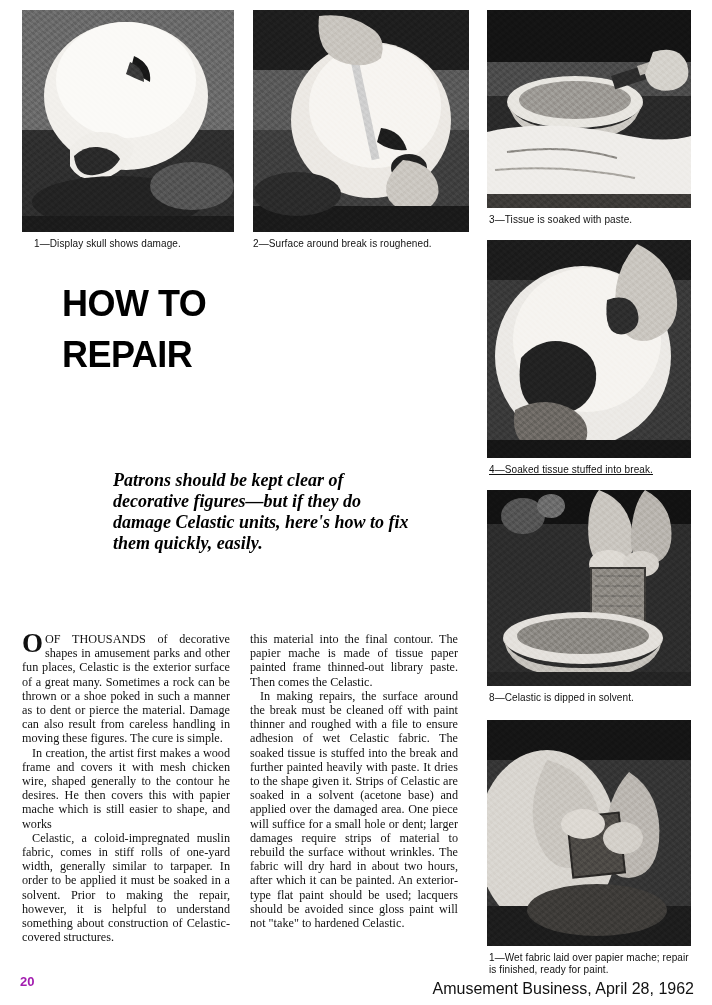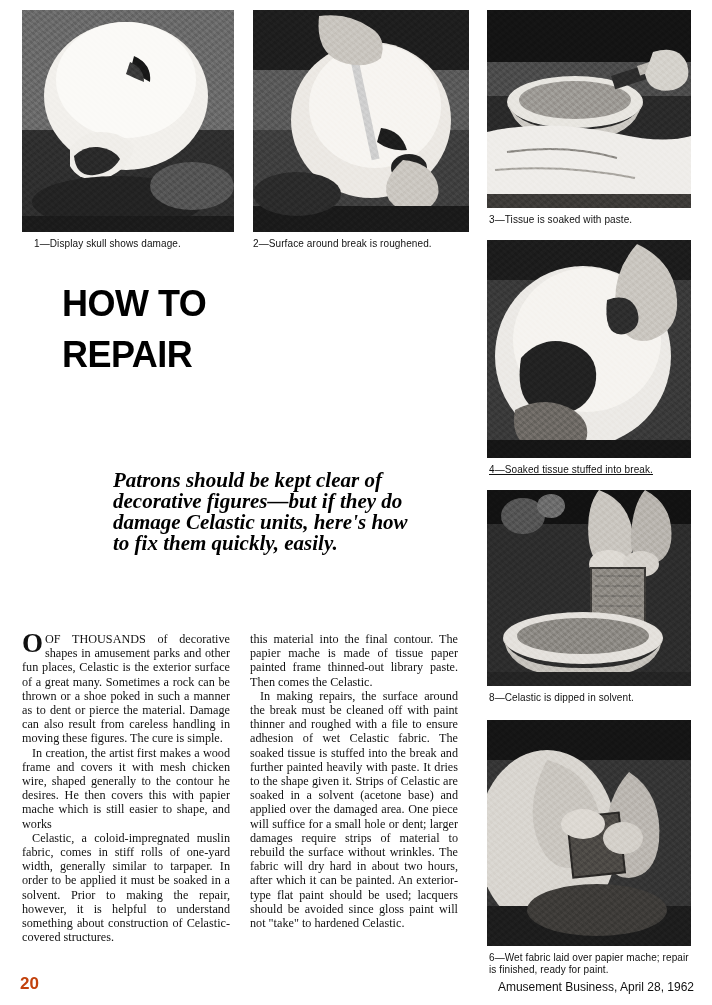--- a/index.html
+++ b/index.html
@@ -64,21 +64,21 @@
 
   
   .deck {
     position: absolute;
     left: 113px;
     top: 470px;
     width: 300px;
     font-family: "Liberation Serif", serif;
     font-style: italic;
     font-weight: bold;
-    font-size: 21px;
+    font-size: 18px;
     line-height: 21px;
     color: #000;
   }
 
   
   .col {
     position: absolute;
     top: 632px;
     width: 208px;
     font-size: 12.2px;
@@ -101,29 +101,29 @@
     font-family: "Liberation Serif", serif;
   }
 
   
   .folio {
     position: absolute;
     left: 20px;
     top: 974px;
     font-family: "Liberation Sans", sans-serif;
     font-weight: bold;
-    font-size: 17px;
-    color: #c2410c;
+    font-size: 13px;
+    color: #a21caf;
   }
   .credit {
     position: absolute;
     right: 18px;
     top: 980px;
     font-family: "Liberation Sans", sans-serif;
-    font-size: 12px;
+    font-size: 16px;
     color: #111;
   }
 </style>
 </head>
 <body>
 
 <div class="page">
 
   <div class="photo" style="left:22px; top:10px; width:212px; height:222px; background:#5c5c5c;">
     <svg width="212" height="222" viewBox="0 0 212 222" preserveAspectRatio="none">
@@ -275,21 +275,21 @@
       <rect x="80" y="98" width="52" height="60" transform="rotate(-6 80 98)" fill="none" stroke="#2a2826" stroke-width="2"></rect>
 
       <ellipse cx="96" cy="104" rx="22" ry="15" fill="#ddd9d3"></ellipse>
       <ellipse cx="136" cy="118" rx="20" ry="16" fill="#d4d0ca"></ellipse>
 
       <rect x="0" y="186" width="204" height="40" fill="#1d1d1d"></rect>
       <ellipse cx="110" cy="190" rx="70" ry="26" fill="#3e3c39"></ellipse>
     </svg>
     <div class="grain"></div>
   </div>
-  <div class="cap" style="left:489px; top:952px; width:202px;">6—Wet fabric laid over papier mache; repair is finished, ready for paint.</div>
+  <div class="cap" style="left:489px; top:952px; width:202px;">1—Wet fabric laid over papier mache; repair is finished, ready for paint.</div>
 
   <div class="headline">
     <div>HOW  TO</div>
     <div>REPAIR</div>
   </div>
 
   <div class="deck">Patrons should be kept clear of decorative figures—but if they do damage Celastic units, here's how to fix them quickly, easily.</div>
 
   <div class="col col-left">
     <p class="first"><span class="dropcap">O</span><span>OF THOUSANDS of decorative shapes in amusement parks and other fun places, Celastic is the exterior surface of a great many. Sometimes a rock can be thrown or a shoe poked in such a manner as to dent or pierce the material. Damage can also result from careless handling in moving these figures. The cure is simple.</span></p>

